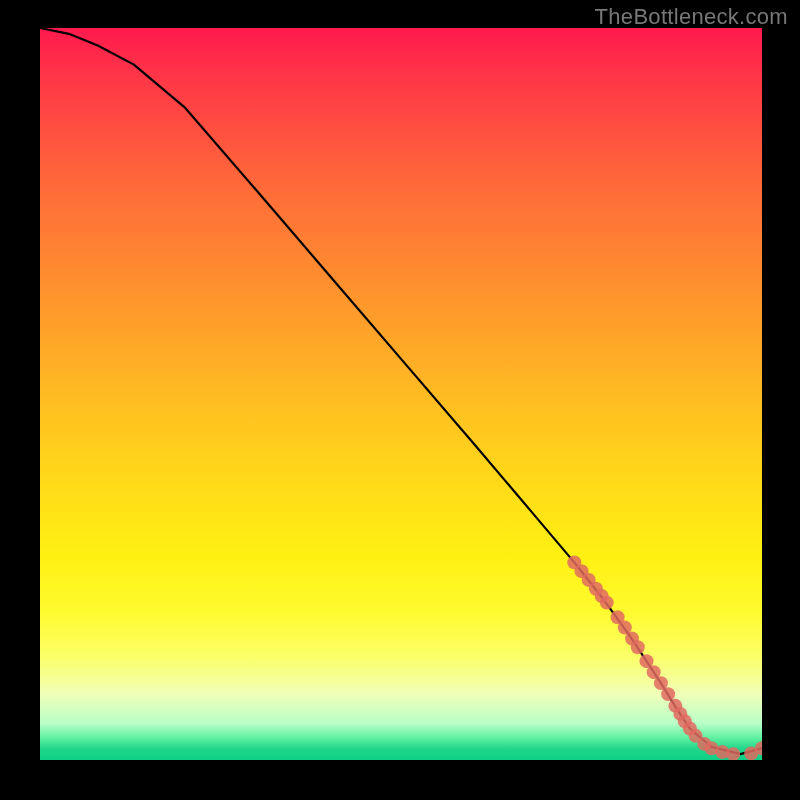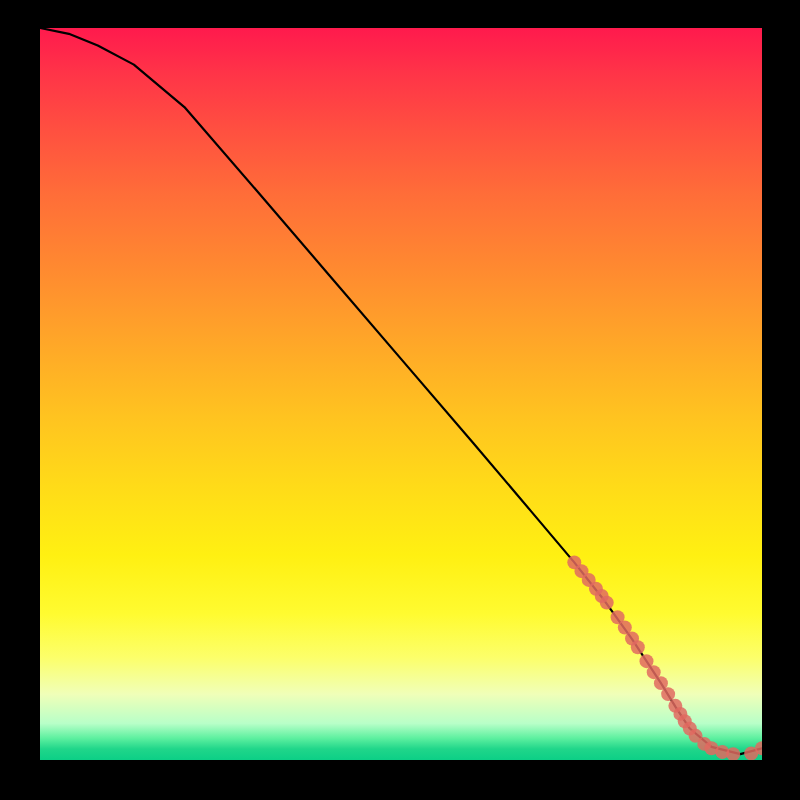--- a/index.html
+++ b/index.html
@@ -63,20 +63,21 @@
     width: 100%;
     height: 100%;
     z-index: 2;
   }
 </style>
 </head>
 <body>
 
 <div class="frame">
 
+  <div class="watermark">TheBottleneck.com</div>
 
   <div class="plot-box">
 
     <svg class="curve" viewBox="0 0 724 734" preserveAspectRatio="none">
       <g>
         <path id="curve-path" fill="none" stroke="#000" stroke-width="2.2" stroke-linejoin="round" stroke-linecap="round" d="M0.00 0.00 L28.96 5.87 L57.92 17.62 L94.12 36.70 L144.80 79.27 L217.20 162.95 L289.60 247.36 L362.00 331.77 L434.40 416.18 L492.32 484.44 L535.76 535.82 L564.72 572.52 L593.68 612.89 L622.64 656.93 L637.12 680.42 L651.60 702.44 L673.32 720.79 L702.28 728.13 L724.00 722.26"></path>
       </g>
       <g id="dots-group">
           <circle cx="535.76" cy="535.82" r="7" fill="#e06a60" fill-opacity="0.85"></circle>
           <circle cx="543.00" cy="544.63" r="7" fill="#e06a60" fill-opacity="0.85"></circle>

